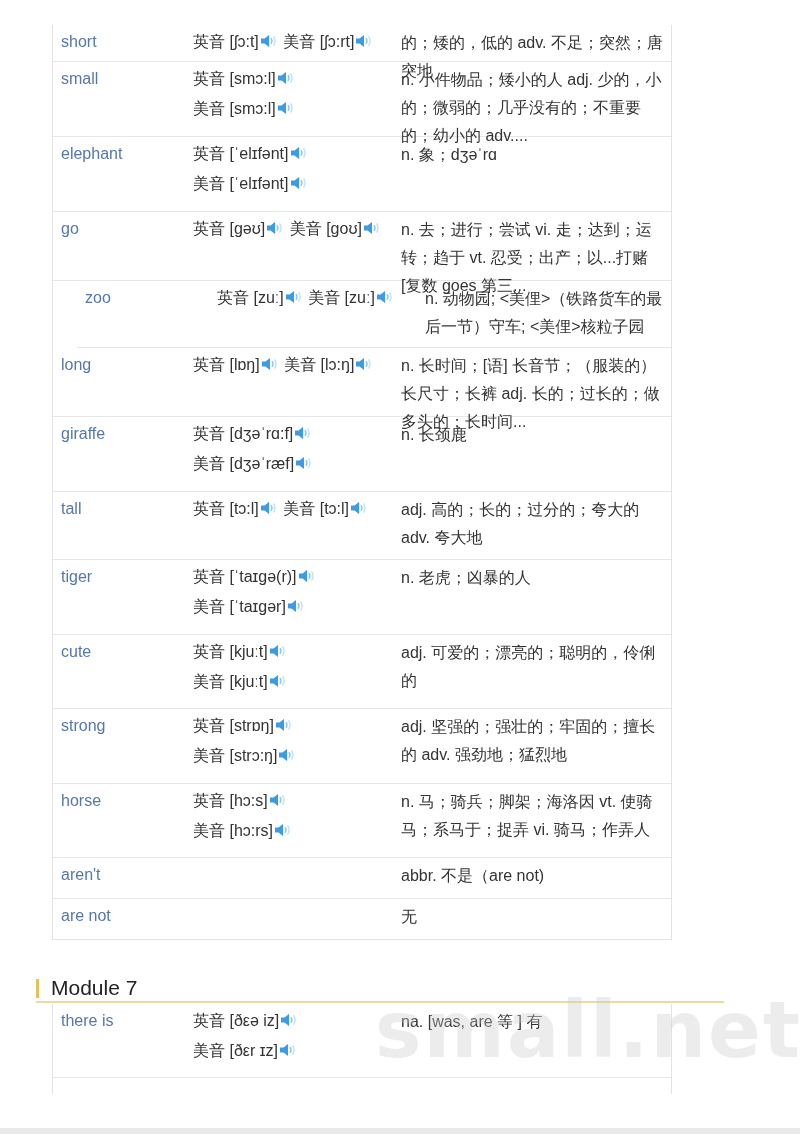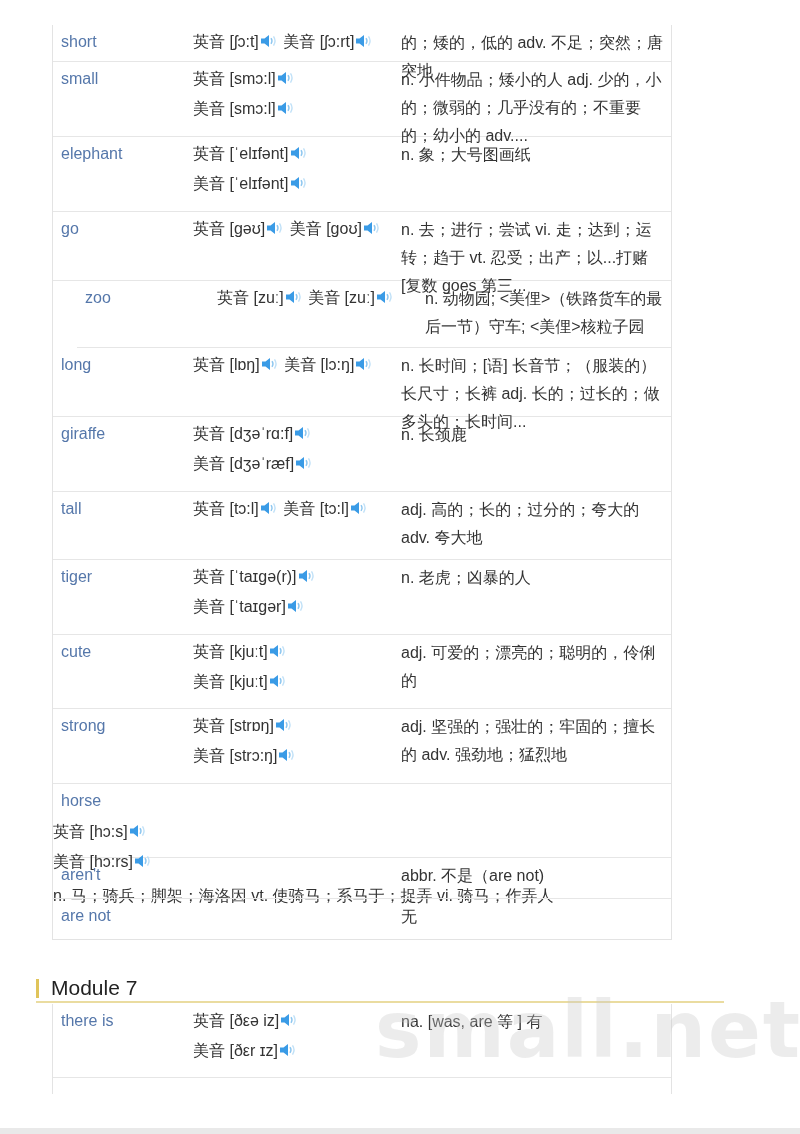--- a/index.html
+++ b/index.html
@@ -145,21 +145,21 @@
   </svg>
 </span></span>
           <span class="phon-line"><span>美音</span> <span>[ˈelɪfənt]</span><span class="spk">
   <svg viewBox="0 0 19 14" width="19" height="14">
     <path d="M1 4.5 H4.5 L9 1 V13 L4.5 9.5 H1 Z" fill="#3a9be6"></path>
     <path d="M11 4.2 Q13 7 11 9.8" stroke="#8cc6f0" stroke-width="1.4" fill="none"></path>
     <path d="M13.5 2.4 Q16.6 7 13.5 11.6" stroke="#bfe0f7" stroke-width="1.4" fill="none"></path>
   </svg>
 </span></span>
         </div>
-        <div class="cell-def">n. 象；大号图画纸</div>
+        <div class="cell-def">n. 象；dʒəˈrɑ</div>
       </div>
       <div class="row" style="height: 69px;">
         <div class="cell-word">go</div>
         <div class="cell-phon"><span class="phon-inline"><span>英音</span> <span>[gəʊ]</span><span class="spk">
   <svg viewBox="0 0 19 14" width="19" height="14">
     <path d="M1 4.5 H4.5 L9 1 V13 L4.5 9.5 H1 Z" fill="#3a9be6"></path>
     <path d="M11 4.2 Q13 7 11 9.8" stroke="#8cc6f0" stroke-width="1.4" fill="none"></path>
     <path d="M13.5 2.4 Q16.6 7 13.5 11.6" stroke="#bfe0f7" stroke-width="1.4" fill="none"></path>
   </svg>
 </span></span> <span class="phon-inline"><span>美音</span> <span>[goʊ]</span><span class="spk">
@@ -295,21 +295,21 @@
           <span class="phon-line"><span>美音</span> <span>[strɔ:ŋ]</span><span class="spk">
   <svg viewBox="0 0 19 14" width="19" height="14">
     <path d="M1 4.5 H4.5 L9 1 V13 L4.5 9.5 H1 Z" fill="#3a9be6"></path>
     <path d="M11 4.2 Q13 7 11 9.8" stroke="#8cc6f0" stroke-width="1.4" fill="none"></path>
     <path d="M13.5 2.4 Q16.6 7 13.5 11.6" stroke="#bfe0f7" stroke-width="1.4" fill="none"></path>
   </svg>
 </span></span>
         </div>
         <div class="cell-def">adj. 坚强的；强壮的；牢固的；擅长的 adv. 强劲地；猛烈地</div>
       </div>
-      <div class="row" style="height: 74px; flex-direction: column;">
+      <div class="row" style="height: 74px;">
         <div class="cell-word">horse</div>
         <div class="cell-phon">
           <span class="phon-line"><span>英音</span> <span>[hɔ:s]</span><span class="spk">
   <svg viewBox="0 0 19 14" width="19" height="14">
     <path d="M1 4.5 H4.5 L9 1 V13 L4.5 9.5 H1 Z" fill="#3a9be6"></path>
     <path d="M11 4.2 Q13 7 11 9.8" stroke="#8cc6f0" stroke-width="1.4" fill="none"></path>
     <path d="M13.5 2.4 Q16.6 7 13.5 11.6" stroke="#bfe0f7" stroke-width="1.4" fill="none"></path>
   </svg>
 </span></span>
           <span class="phon-line"><span>美音</span> <span>[hɔ:rs]</span><span class="spk">

